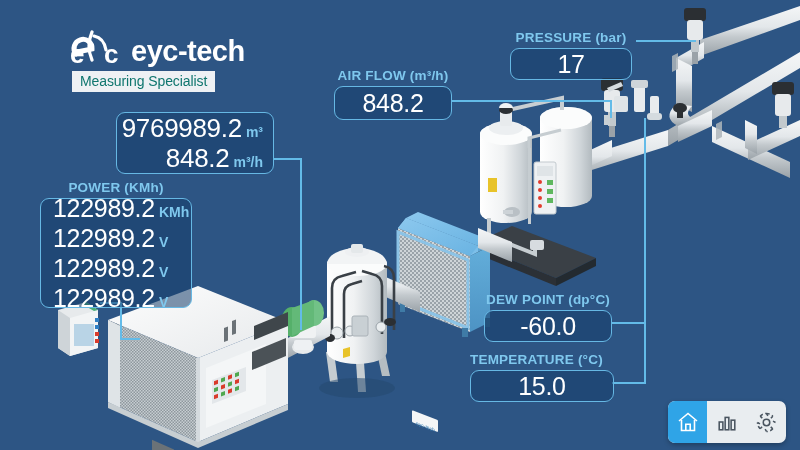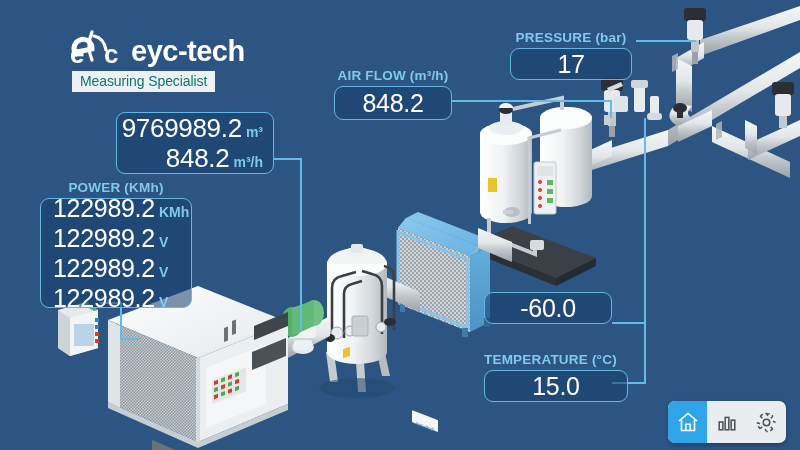--- a/index.html
+++ b/index.html
@@ -417,28 +417,29 @@
   <div class="panel" style="left:510px;top:10px;width:122px;margin-top:20px;">
     <div class="panel-label">PRESSURE (bar)</div>
     <div class="panel-box" style="width:122px;height:32px;">
       <div class="panel-row">
         <span class="val">17</span>
       </div>
     </div>
   </div>
 
   <div class="panel" style="left:484px;top:292px;width:128px;">
+    <div class="panel-label">DEW POINT (dp°C)</div>
     <div class="panel-box" style="width:128px;height:32px;">
       <div class="panel-row">
         <span class="val">-60.0</span>
       </div>
     </div>
   </div>
 
-  <div class="panel" style="left:484px;top:352px;width:128px;">
+  <div class="panel" style="left:470px;top:352px;width:128px;">
     <div class="panel-label">TEMPERATURE (°C)</div>
     <div class="panel-box" style="width:144px;height:32px;">
       <div class="panel-row">
         <span class="val">15.0</span>
       </div>
     </div>
   </div>
 
   <div class="toolbar">
     <div class="tb-btn active">

